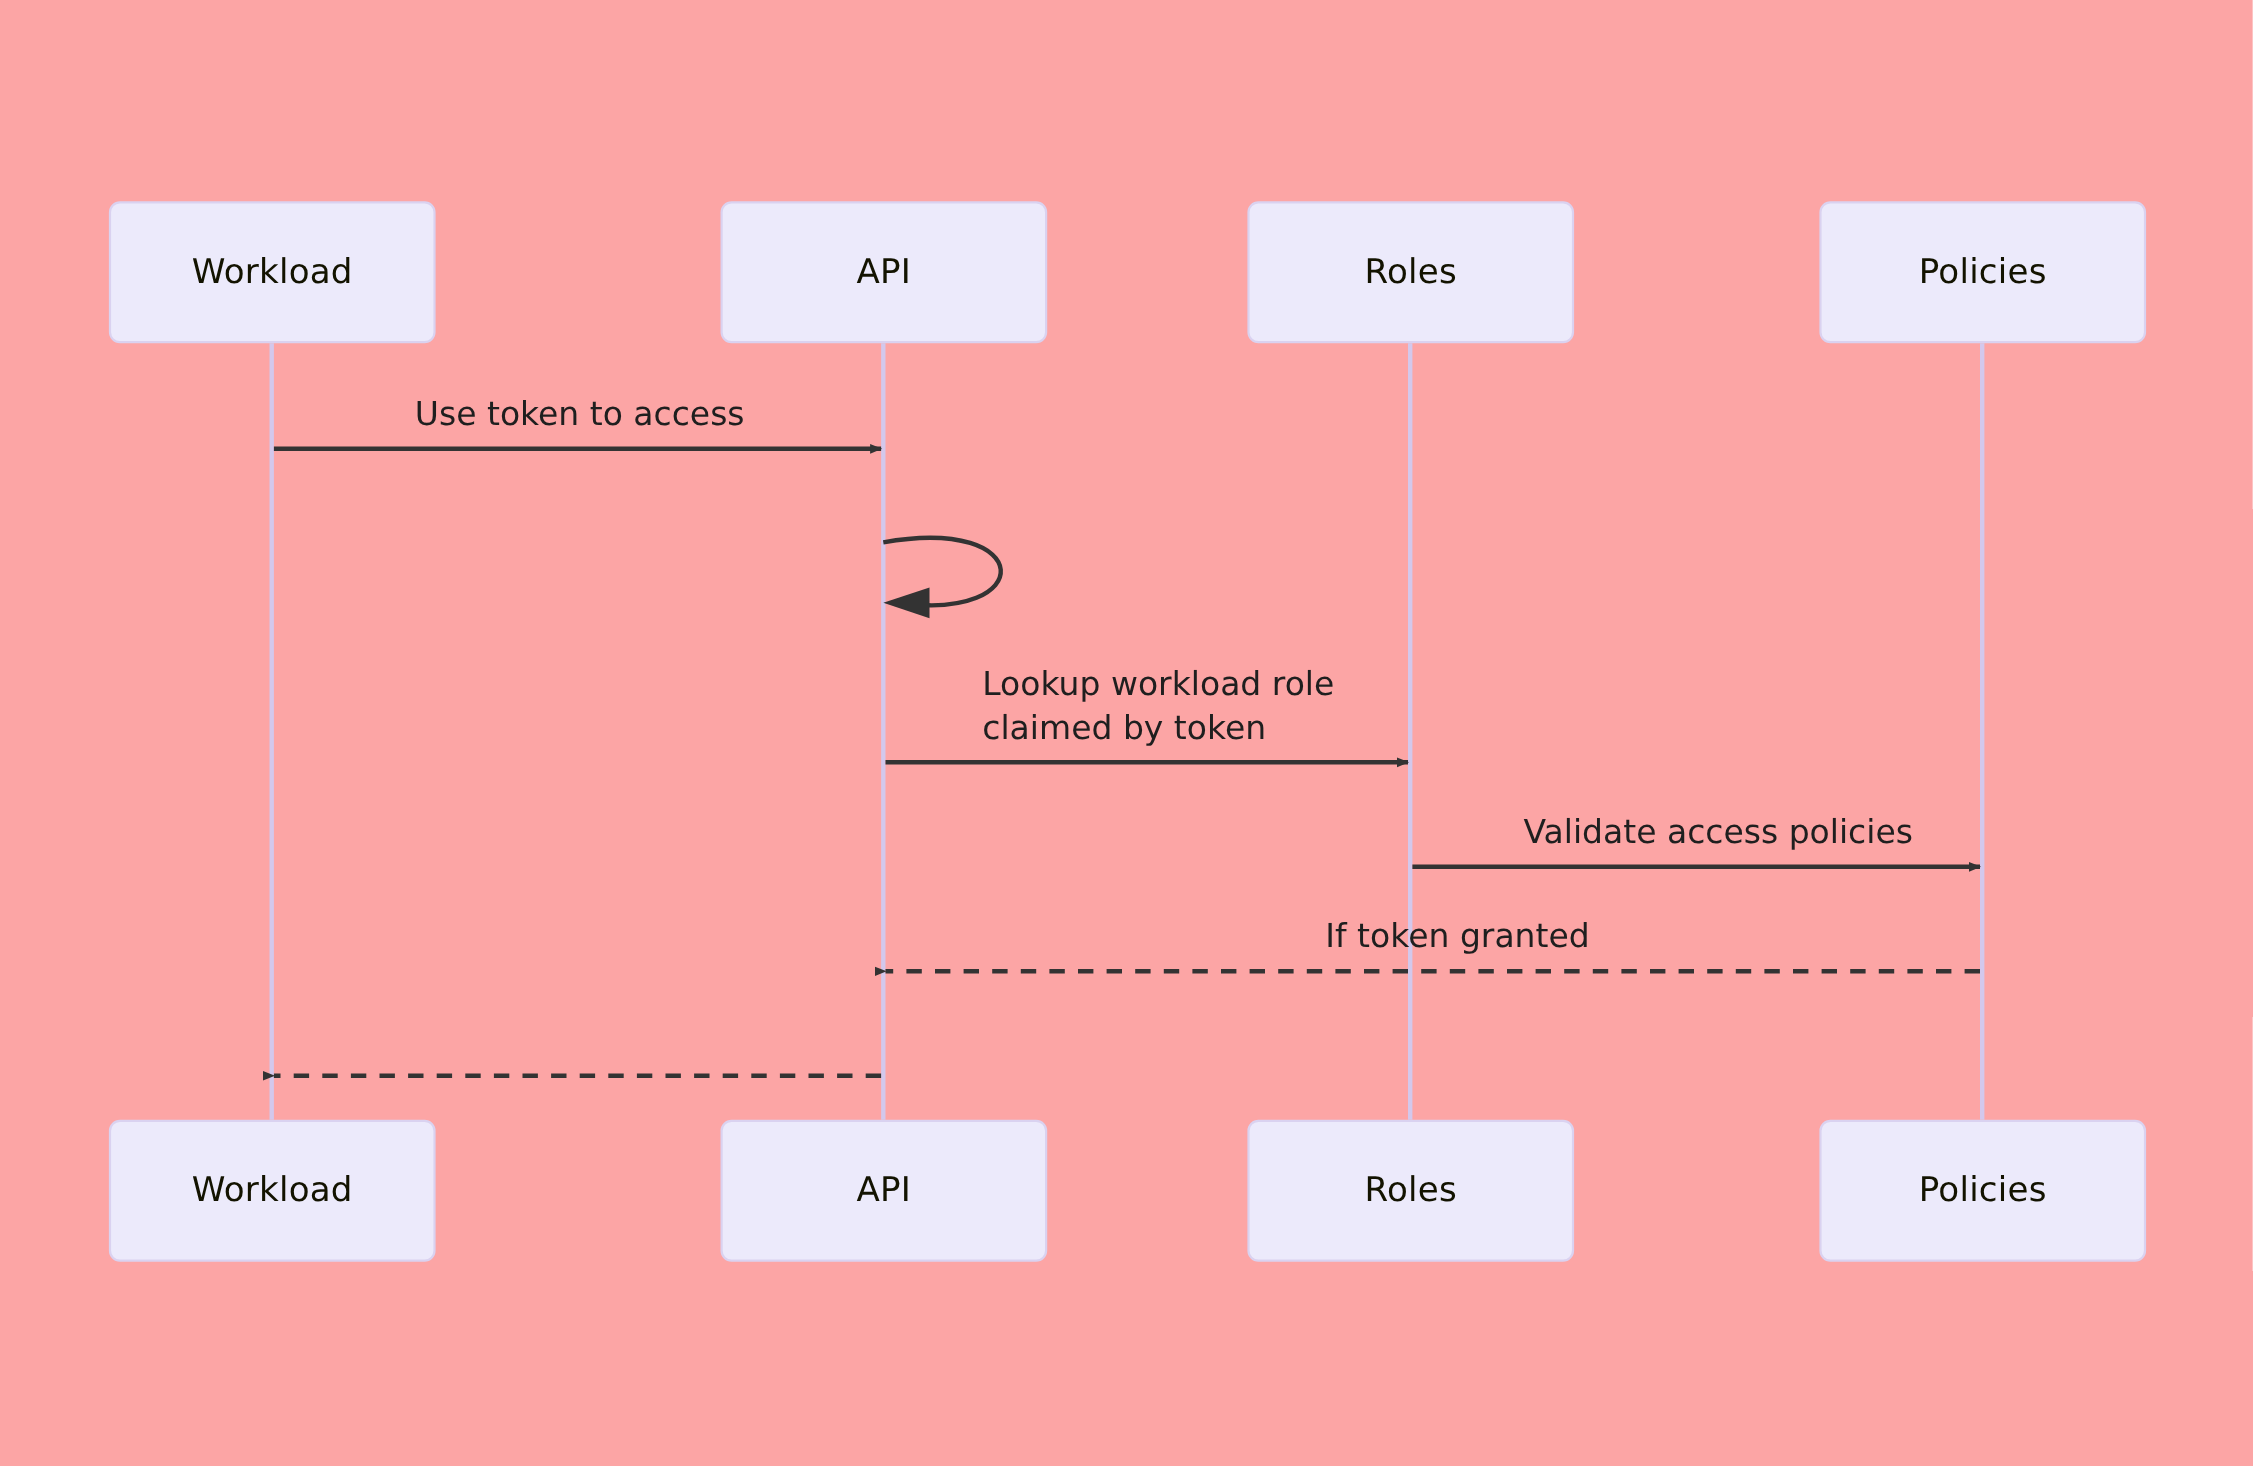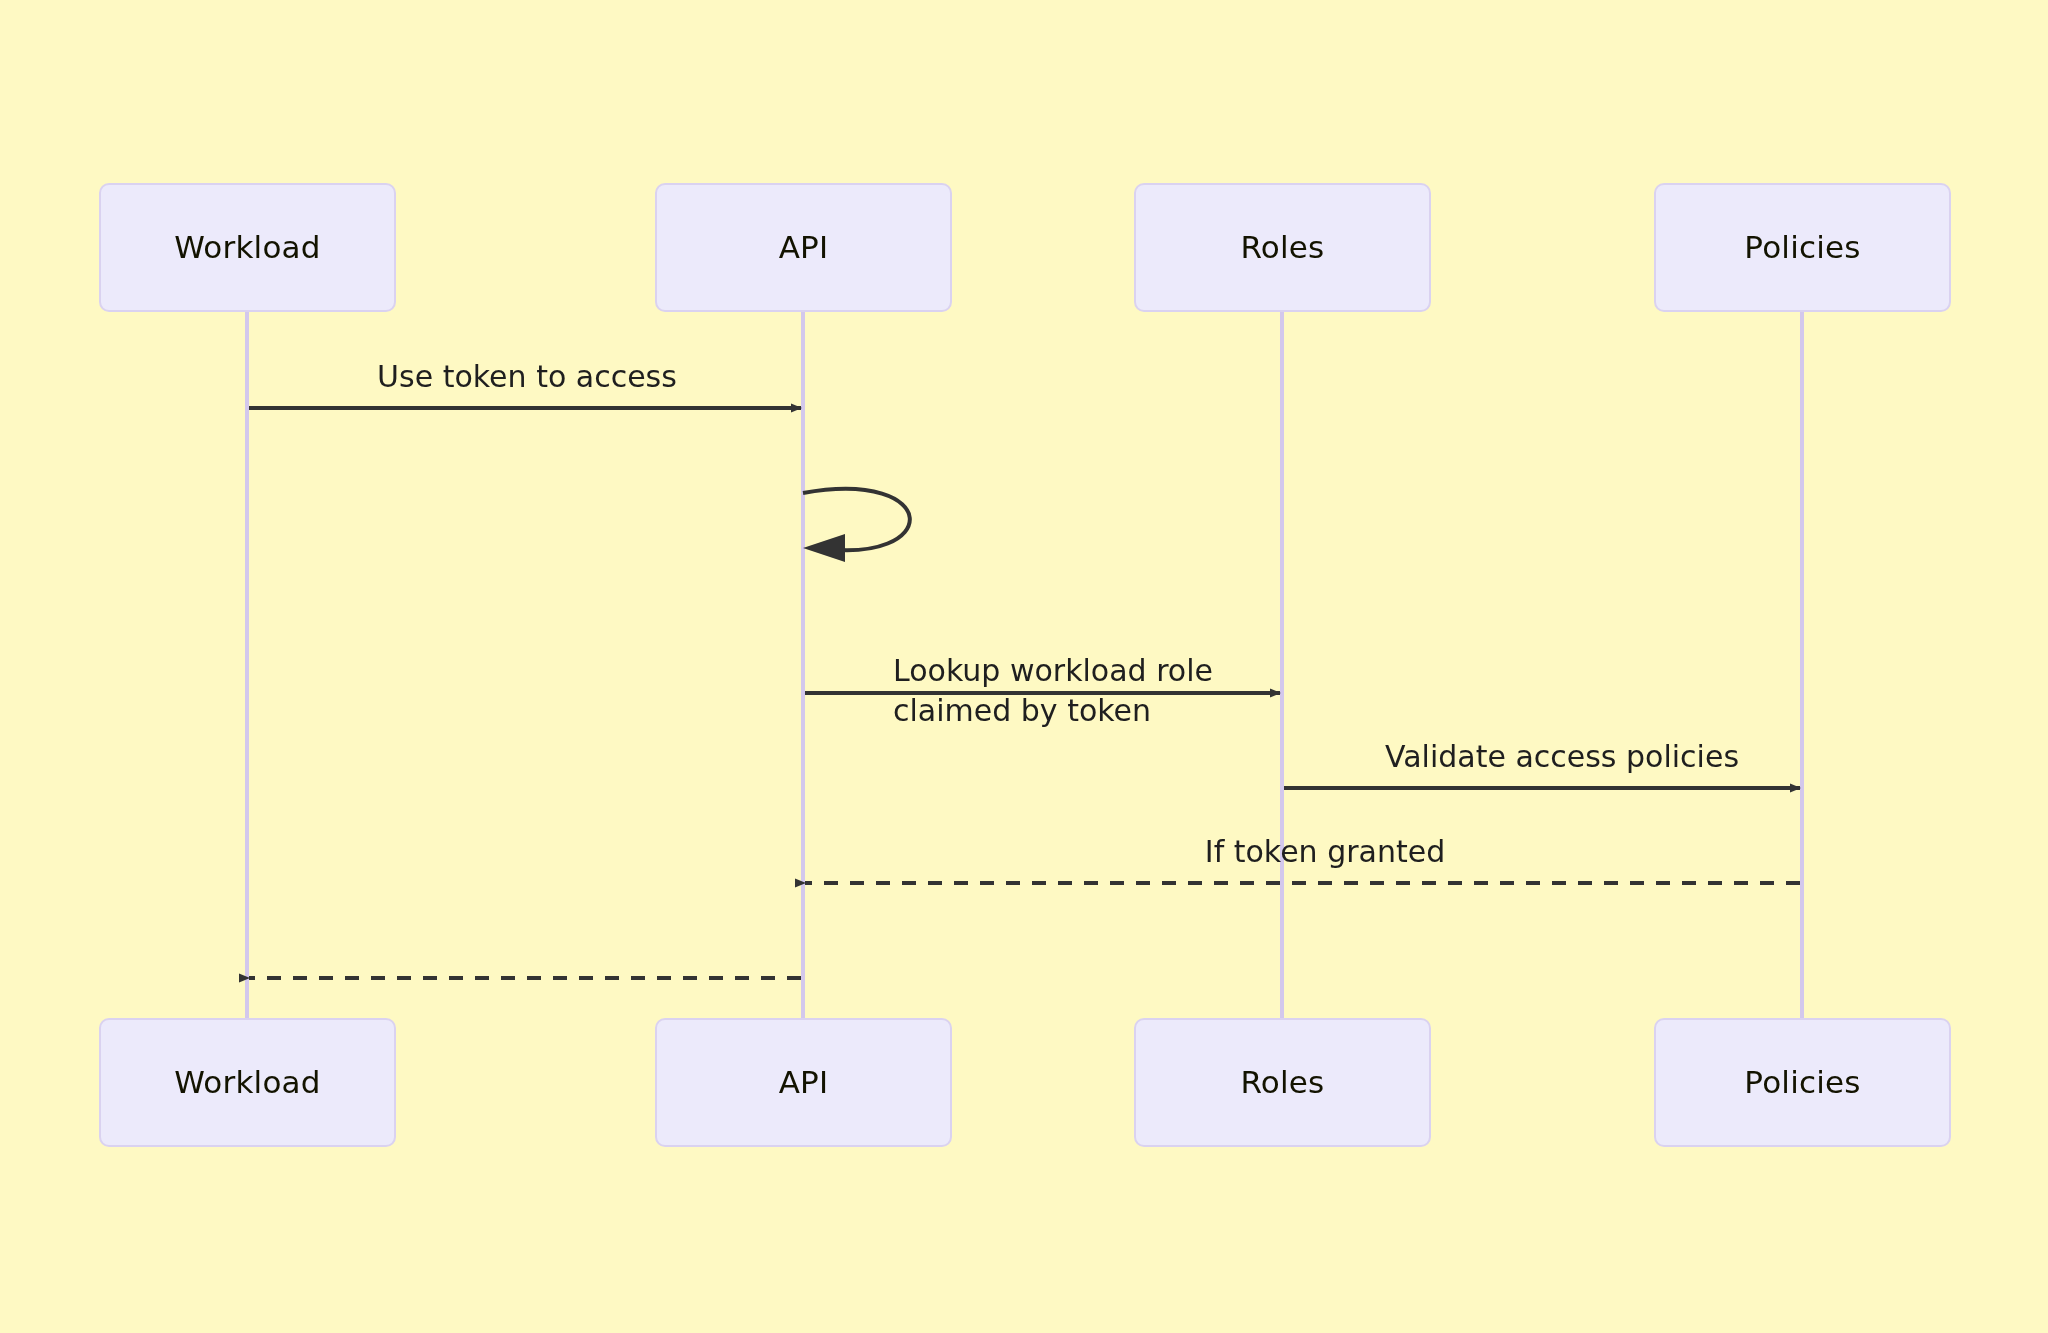--- a/index.html
+++ b/index.html
@@ -7,21 +7,21 @@
     padding: 0;
     background: #ffffff;
   }
   body {
     font-family: "DejaVu Sans", sans-serif;
   }
   #canvas {
     position: relative;
     width: 2048px;
     height: 1333px;
-    background: #fef9c3;
+    background: #fca5a5;
     overflow: hidden;
   }
   #diagram-svg {
     position: absolute;
     left: 0;
     top: 0;
     width: 2048px;
     height: 1333px;
   }
   .actor-box {
@@ -109,21 +109,21 @@
   <div class="actor-box" style="left:1134px;top:1018px;width:297px;height:129px;">
     <span class="actor-label">Roles</span>
   </div>
   <div class="actor-box" style="left:1654px;top:1018px;width:297px;height:129px;">
     <span class="actor-label">Policies</span>
   </div>
 
   <div class="msg-label" style="left:527px;top:357px;">Use token to access</div>
 
 
-  <div class="msg-label two-line" style="left:1053px;top:603px;margin-top:48px;">
+  <div class="msg-label two-line" style="left:1053px;top:603px;">
     <div>Lookup workload role</div>
     <div>claimed by token</div>
   </div>
 
   <div class="msg-label" style="left:1562px;top:737px;">Validate access policies</div>
 
   <div class="msg-label" style="left:1325px;top:832px;">If token granted</div>
 
 
 </div>

